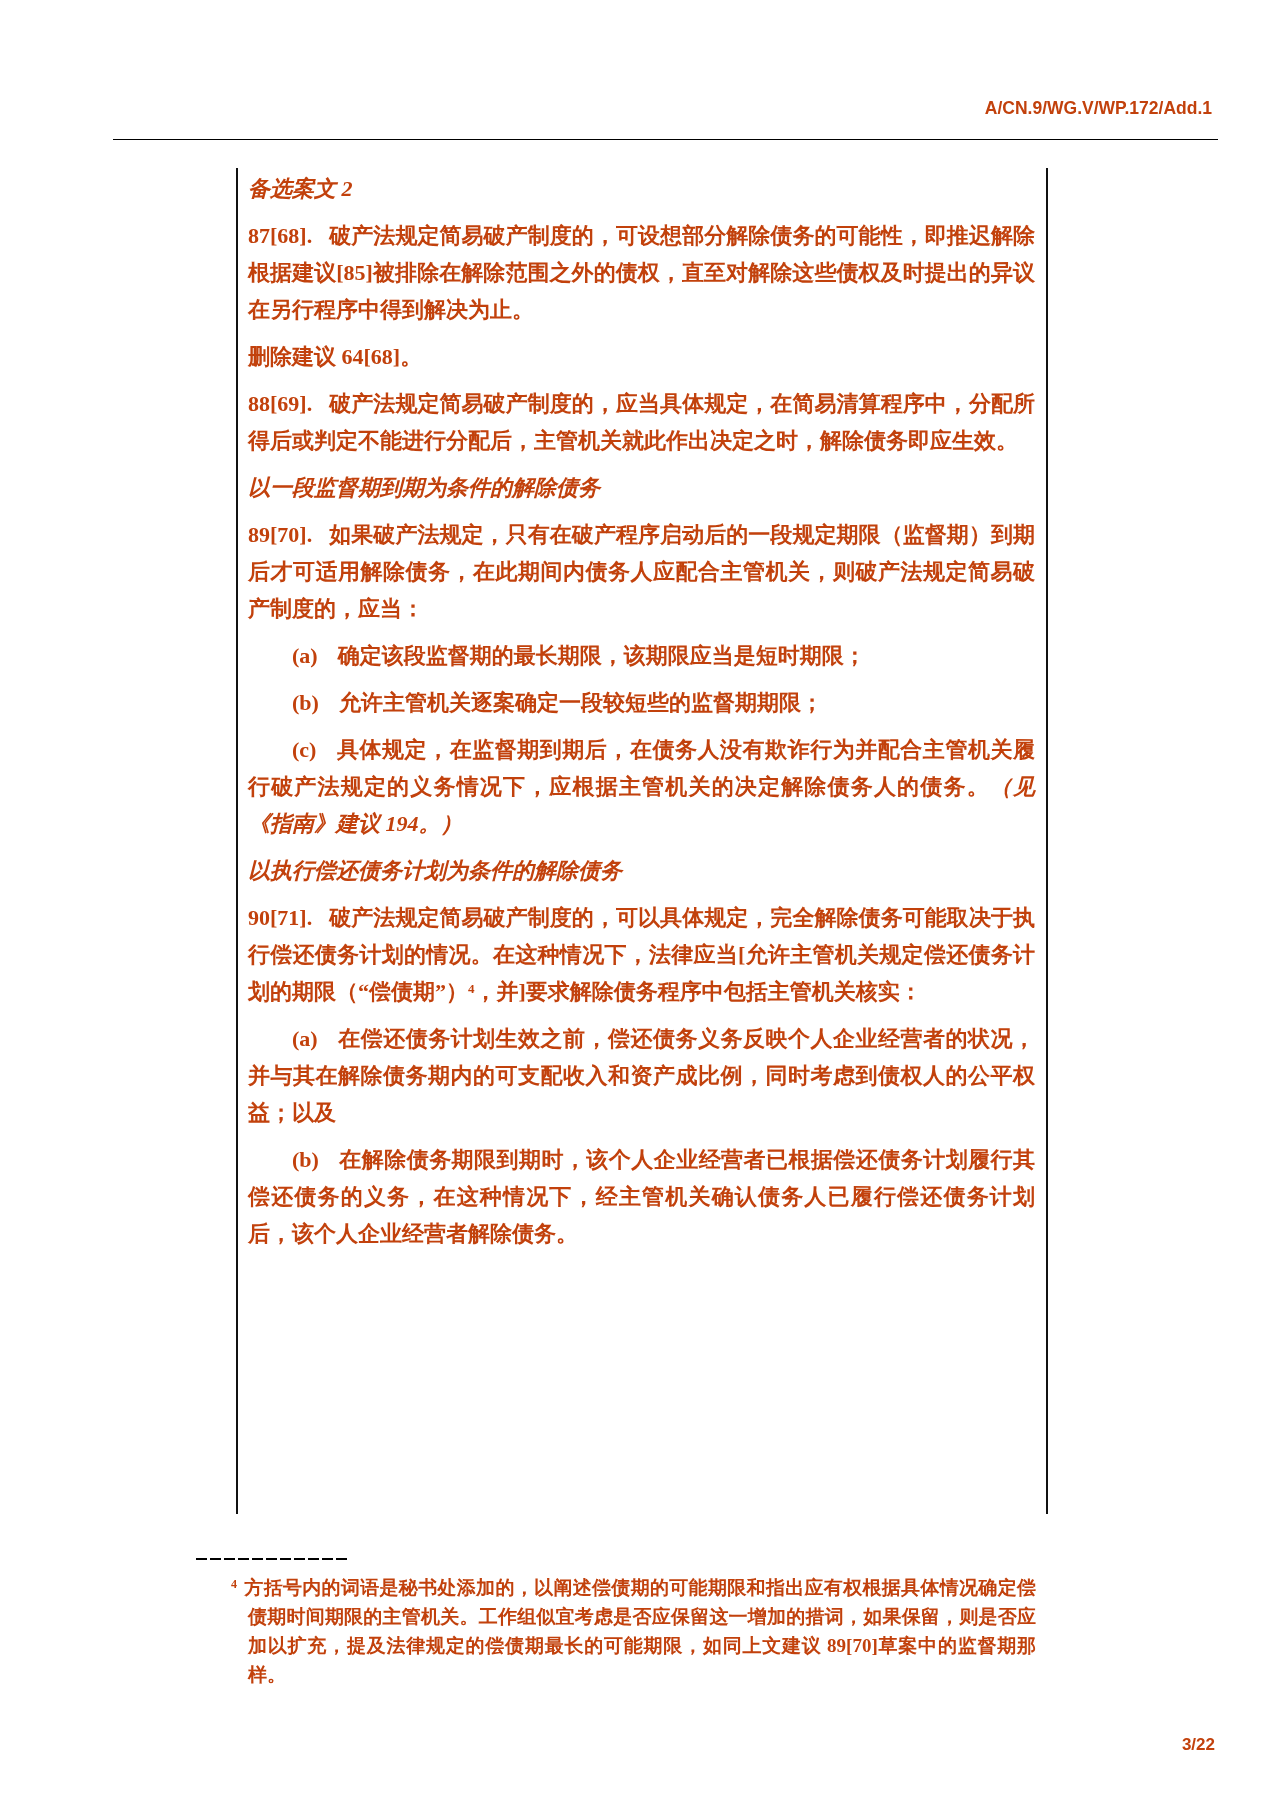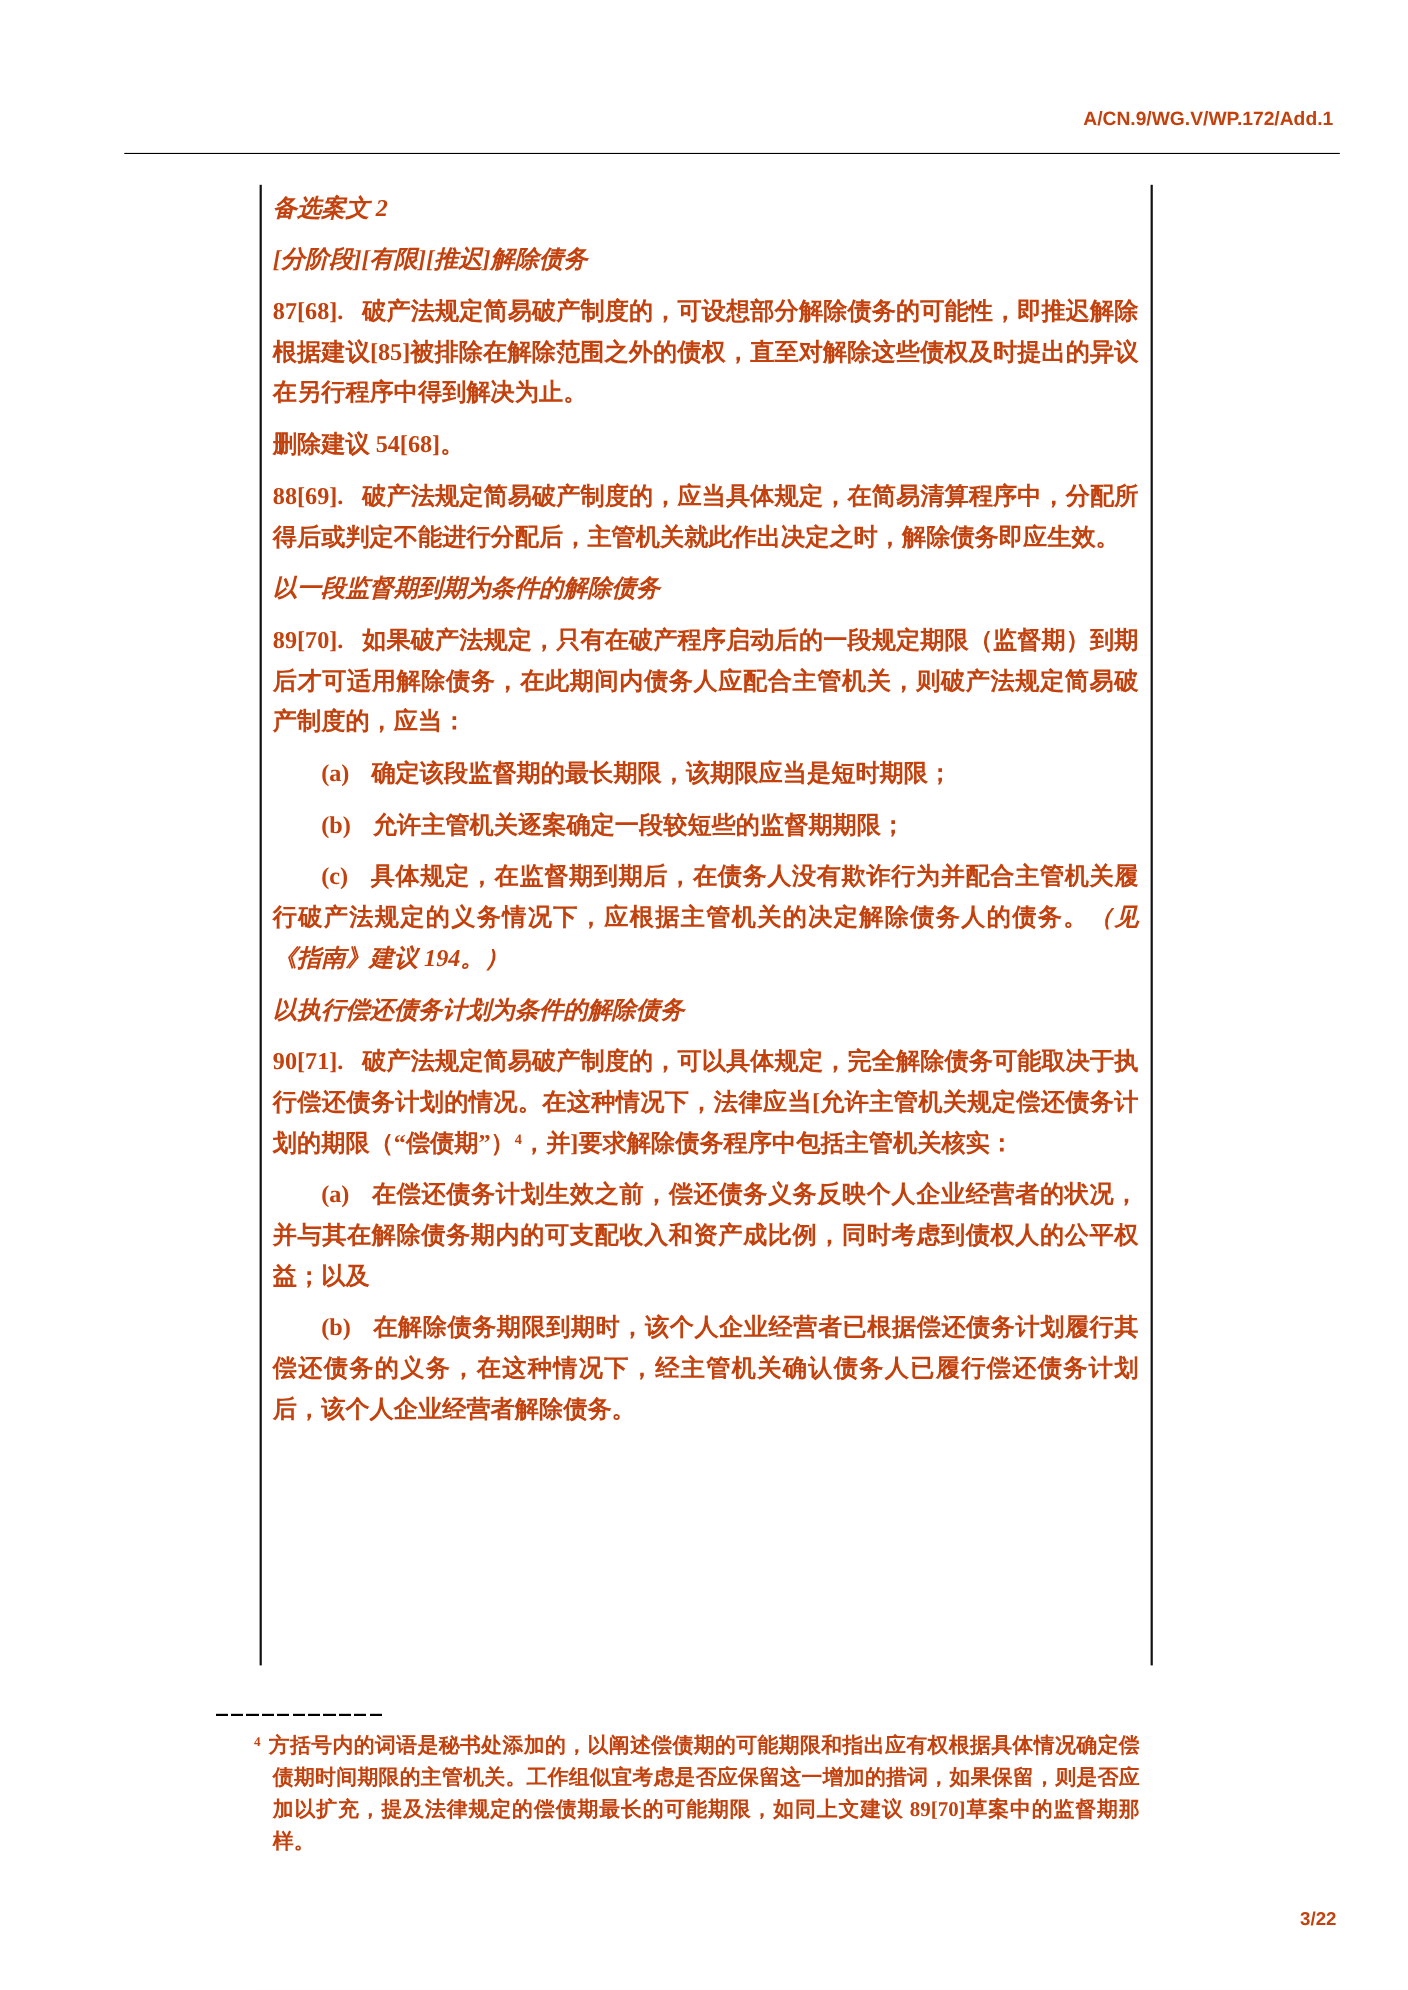--- a/index.html
+++ b/index.html
@@ -80,26 +80,25 @@
   <div class="doc-symbol">A/CN.9/WG.V/WP.172/Add.1</div>
   <div class="header-rule"></div>
 
   <div class="change-bar left"></div>
   <div class="change-bar right"></div>
 
   <div class="content">
 
     <p class="para kaiti">备选案文 2</p>
 
-    <p class="para kaiti">[分阶段][有限][推迟]解除债务</p>
 
     <p class="para"><span class="num">87[68].</span><span>破产法规定简易破产制度的，可设想部分解除债务的可能性，即推迟解除根据建议[85]被排除在解除范围之外的债权，直至对解除这些债权及时提出的异议在另行程序中得到解决为止。</span></p>
 
 
-    <p class="para">删除建议 54[68]。</p>
+    <p class="para">删除建议 64[68]。</p>
 
 
 
     <p class="para"><span class="num">88[69].</span><span>破产法规定简易破产制度的，应当具体规定，在简易清算程序中，分配所得后或判定不能进行分配后，主管机关就此作出决定之时，解除债务即应生效。</span></p>
 
     <p class="para kaiti">以一段监督期到期为条件的解除债务</p>
 
     <p class="para"><span class="num">89[70].</span><span>如果破产法规定，只有在破产程序启动后的一段规定期限（监督期）到期后才可适用解除债务，在此期间内债务人应配合主管机关，则破产法规定简易破产制度的，应当：</span></p>
 
     <p class="para item"><span class="item-label">(a)</span><span>确定该段监督期的最长期限，该期限应当是短时期限；</span></p>

